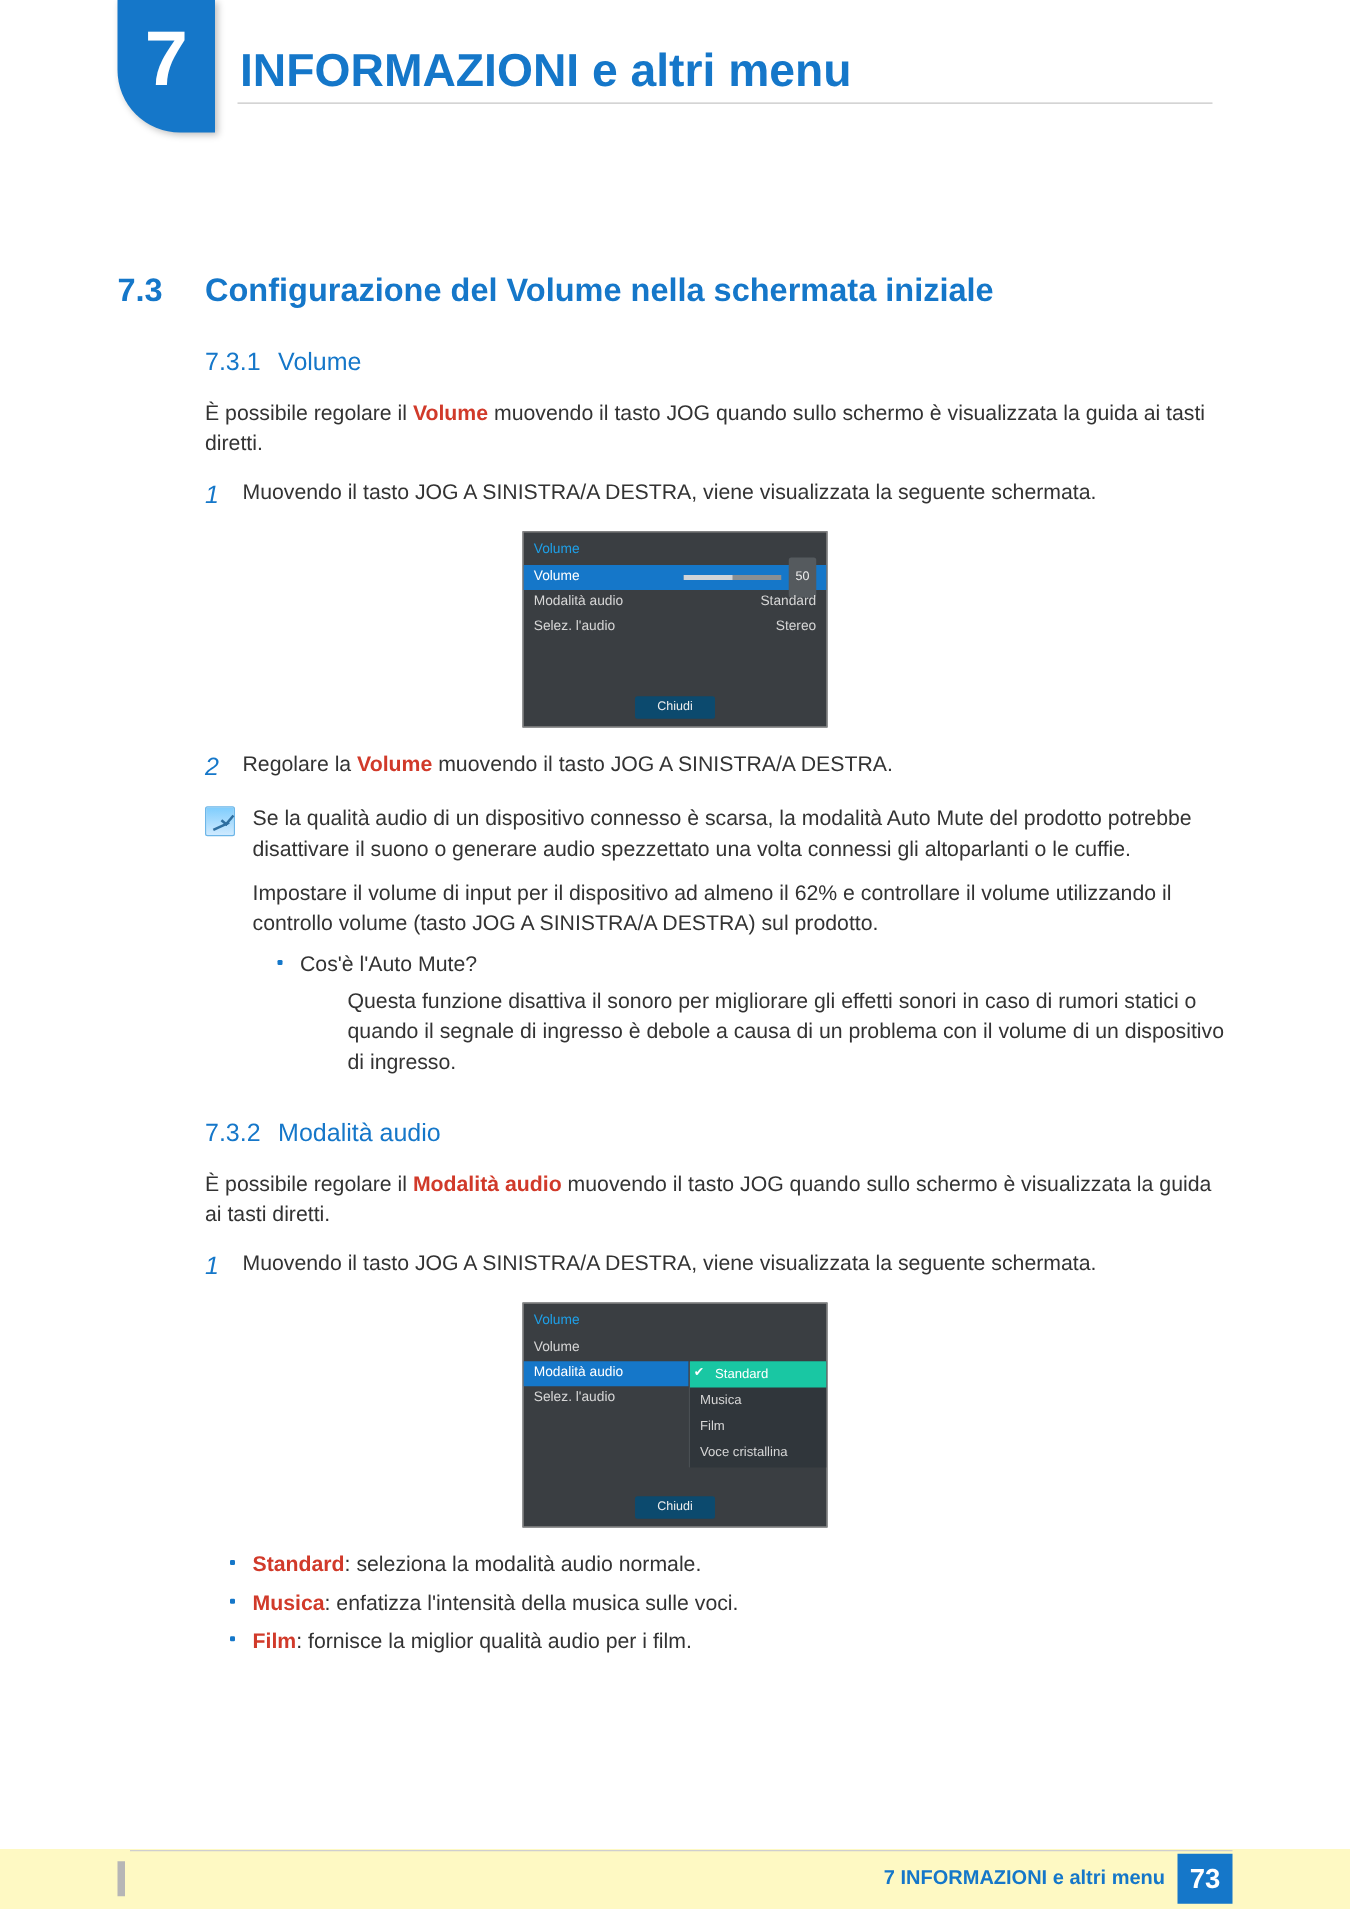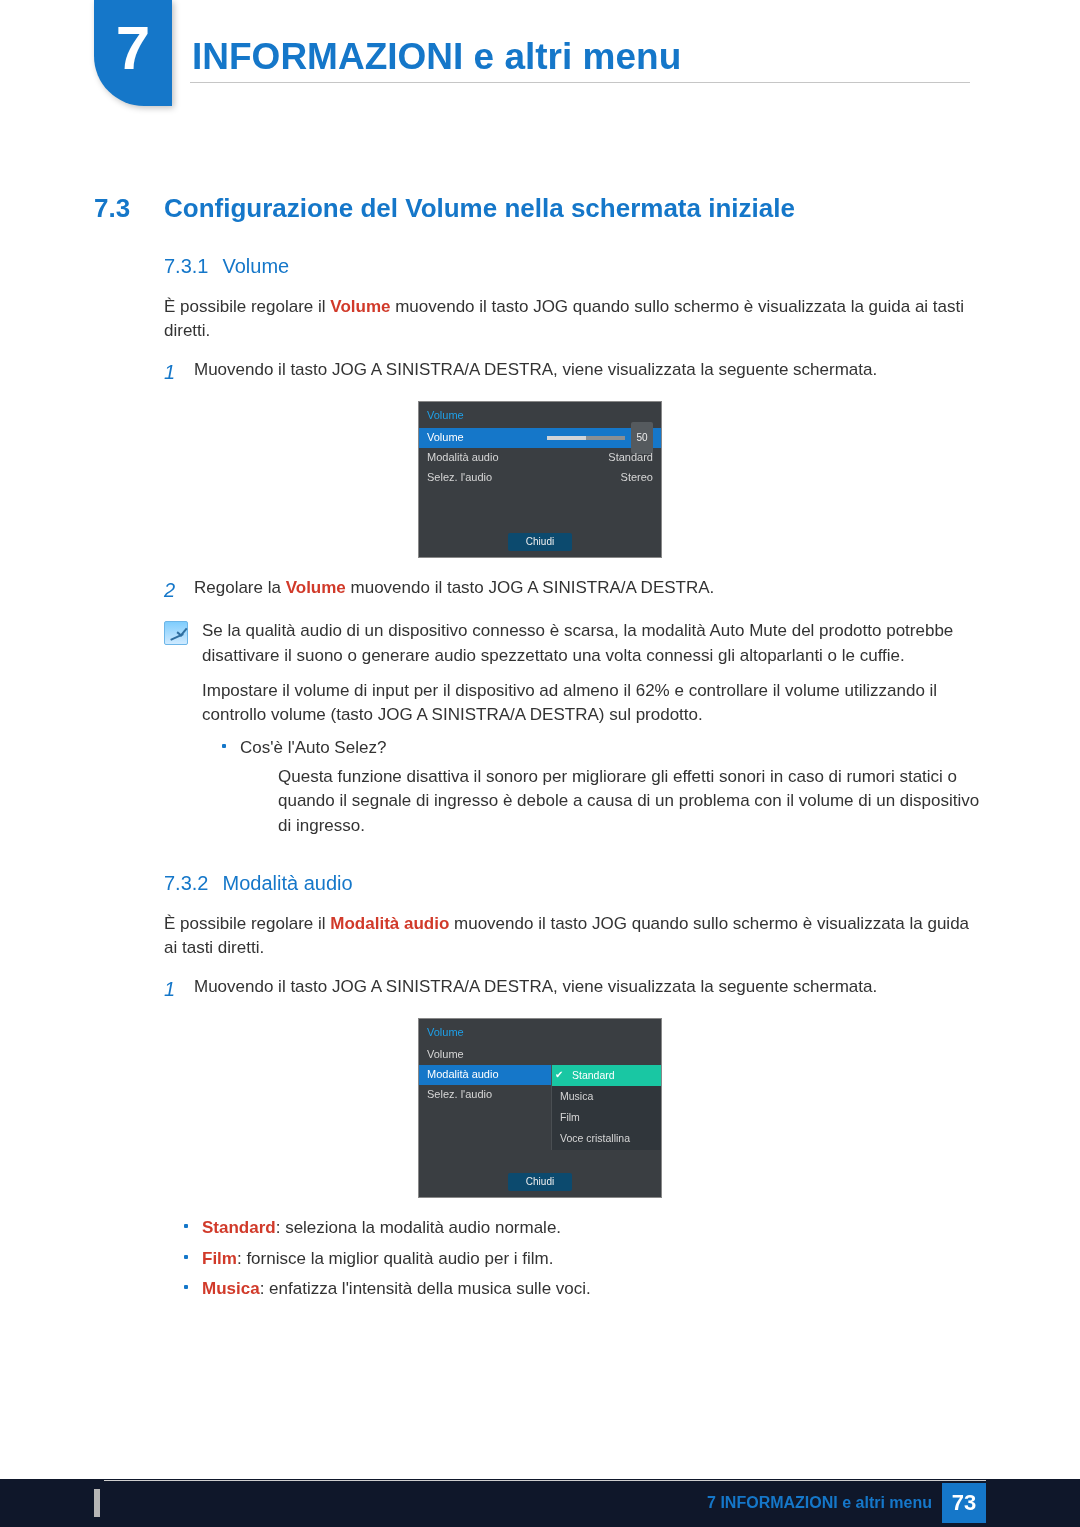--- a/index.html
+++ b/index.html
@@ -39,21 +39,21 @@
   }
   .chapter-rule {
     position: absolute;
     left: 190px; top: 82px;
     width: 780px; height: 1px;
     background: #c6c6c6;
   }
 
   .content { padding: 190px 94px 0 94px; }
 
-  .h-section { margin-bottom: 24px; }
+  .h-section { margin-bottom: 24px; margin-top: 24px; }
   .h-num { color: #1577c9; font-size: 26px; font-weight: bold; display: inline-block; width: 70px; vertical-align: top; }
   .h-txt { color: #1577c9; font-size: 26px; font-weight: bold; display: inline-block; width: 810px; vertical-align: top; }
 
   .sub-h { margin: 24px 0 14px 70px; color: #1577c9; font-size: 20px; font-weight: normal; }
   .sub-h .snum { margin-right: 14px; }
 
   .body { margin: 0 0 14px 70px; }
   .kw-red { color: #d13a2a; font-weight: bold; }
 
   .step { margin: 10px 0 14px 70px; display: flex; }
@@ -140,21 +140,21 @@
   .sub-indent { margin-left: 38px; display: block; margin-top: 4px; }
 
   
   .page-footer {
     position: fixed;
     
     width: 1080px;
     left: 50%; margin-left: -540px;
     bottom: 0;
     height: 48px;
-    background: #0f172a;
+    background: #fef9c3;
     display: flex; align-items: center; justify-content: flex-end;
     padding-right: 94px;
   }
   .footer-left-bar {
     position: absolute; left: 94px; bottom: 10px; width: 6px; height: 28px;
     background: #b6b6b6;
   }
   .footer-chap { color: #1577c9; font-weight: bold; font-size: 16px; margin-right: 10px; }
   .footer-page {
     background: #1577c9; color: #fff; font-weight: bold; font-size: 22px;
@@ -216,21 +216,21 @@
     </div>
   </div>
 
   <div class="note">
     <div class="note-icon"></div>
     <div class="note-body">
       <p>Se la qualità audio di un dispositivo connesso è scarsa, la modalità Auto Mute del prodotto potrebbe disattivare il suono o generare audio spezzettato una volta connessi gli altoparlanti o le cuffie.</p>
       <p style="margin-top:10px">Impostare il volume di input per il dispositivo ad almeno il 62% e controllare il volume utilizzando il controllo volume (tasto JOG A SINISTRA/A DESTRA) sul prodotto.</p>
       <ul class="bullets">
         <li>
-          <span>Cos'è l'Auto Selez?</span>
+          <span>Cos'è l'Auto Mute?</span>
           <span class="sub-indent">Questa funzione disattiva il sonoro per migliorare gli effetti sonori in caso di rumori statici o quando il segnale di ingresso è debole a causa di un problema con il volume di un dispositivo di ingresso.</span>
         </li>
       </ul>
     </div>
   </div>
 
   <div class="sub-h">
     <span class="snum">7.3.2</span><span>Modalità audio</span>
   </div>
 
@@ -268,24 +268,24 @@
     <div class="osd-footer">
       <span class="osd-btn">Chiudi</span>
     </div>
   </div>
 
   <ul class="bullets" style="margin-left:90px">
     <li>
       <span class="kw-red">Standard</span><span>: seleziona la modalità audio normale.</span>
     </li>
     <li>
-      <span class="kw-red">Film</span><span>: fornisce la miglior qualità audio per i film.</span>
+      <span class="kw-red">Musica</span><span>: enfatizza l'intensità della musica sulle voci.</span>
     </li>
     <li>
-      <span class="kw-red">Musica</span><span>: enfatizza l'intensità della musica sulle voci.</span>
+      <span class="kw-red">Film</span><span>: fornisce la miglior qualità audio per i film.</span>
     </li>
   </ul>
 
 </div>
 
 <div class="page-footer">
   <div class="footer-divider"></div>
   <div class="footer-left-bar"></div>
   <span class="footer-chap">7 INFORMAZIONI e altri menu</span>
   <span class="footer-page">73</span>

